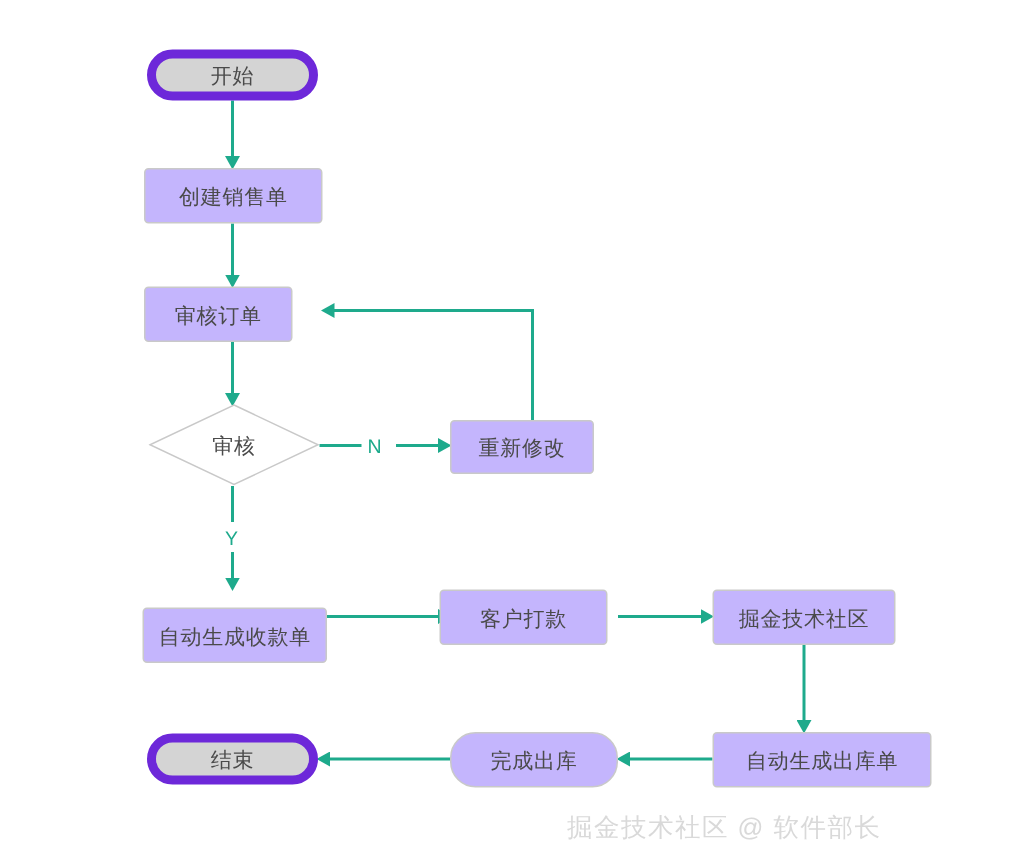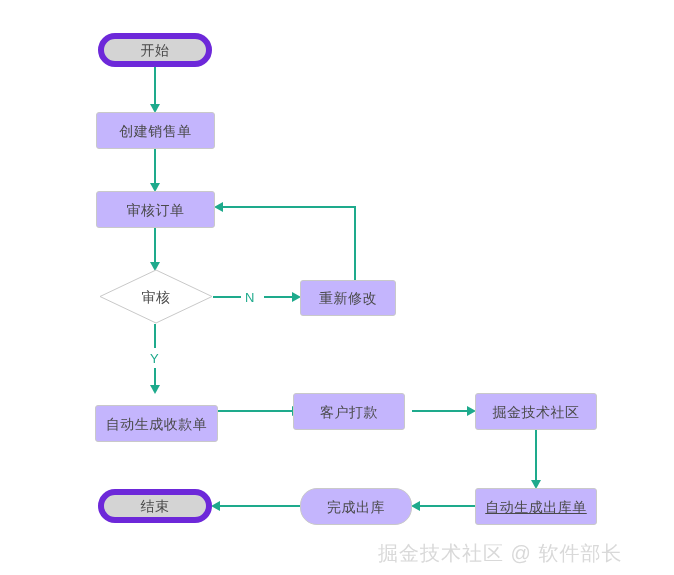--- a/index.html
+++ b/index.html
@@ -71,21 +71,21 @@
   .edge-label {
     position: absolute;
     color: #1eaa8c;
     font-size: 13px;
     line-height: 1;
     user-select: none;
   }
   .watermark {
     position: absolute;
     color: #d9d9d9;
-    font-size: 20px;
+    font-size: 17px;
     line-height: 1;
     letter-spacing: 1px;
     white-space: nowrap;
     user-select: none;
   }
 </style>
 </head>
 <body>
 
 <div id="canvas">
@@ -145,21 +145,21 @@
   </svg>
 
   <div class="node terminator" style="left:98px; top:33px; width:114px; height:34px;">
     <span>开始</span>
   </div>
 
   <div class="node process" style="left:96px; top:112px; width:119px; height:37px;">
     <span>创建销售单</span>
   </div>
 
-  <div class="node process" style="left:96px; top:191px; width:119px; height:37px;">
+  <div class="node process" style="left:96px; top:191px; width:99px; height:37px;">
     <span>审核订单</span>
   </div>
 
   <div class="node decision" style="left:99px; top:269px; width:114px; height:55px;">
     <svg class="decision-shape" viewBox="0 0 114 55" preserveAspectRatio="none" xmlns="http://www.w3.org/2000/svg">
       <polygon points="57,1 113,27.5 57,54 1,27.5" fill="#ffffff" stroke="#c9c9c9" stroke-width="1"></polygon>
     </svg>
     <span class="decision-label">审核</span>
   </div>
 
@@ -172,21 +172,21 @@
   </div>
 
   <div class="node process" style="left:293px; top:393px; width:112px; height:37px;">
     <span>客户打款</span>
   </div>
 
   <div class="node process" style="left:475px; top:393px; width:122px; height:37px;">
     <span>掘金技术社区</span>
   </div>
 
-  <div class="node process" style="left:475px; top:488px; width:122px; height:37px;text-decoration:underline;">
+  <div class="node process" style="left:475px; top:488px; width:146px; height:37px;">
     <span>自动生成出库单</span>
   </div>
 
   <div class="node process" style="left:300px; top:488px; width:112px; height:37px;border-radius:17px;">
     <span>完成出库</span>
   </div>
 
   <div class="node terminator" style="left:98px; top:489px; width:114px; height:34px;">
     <span>结束</span>
   </div>

